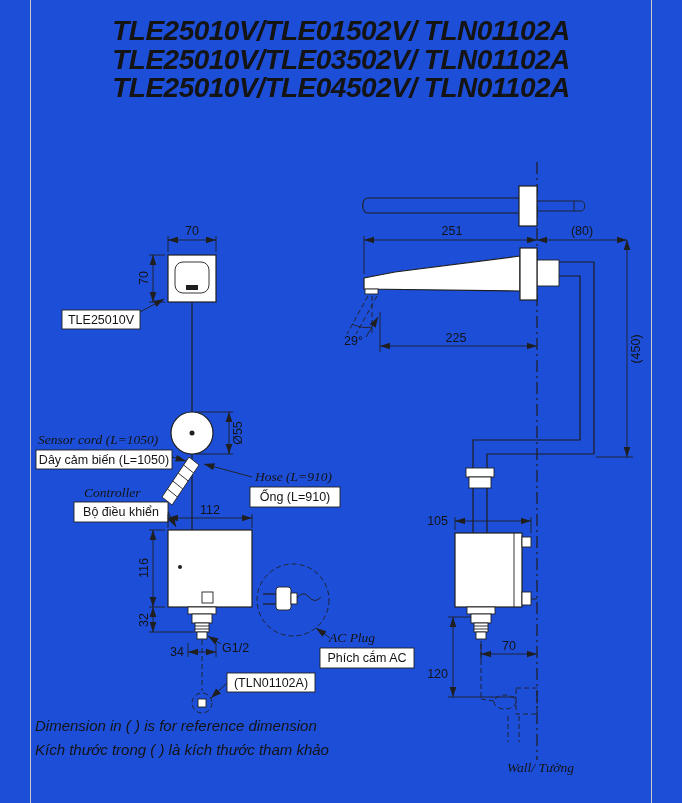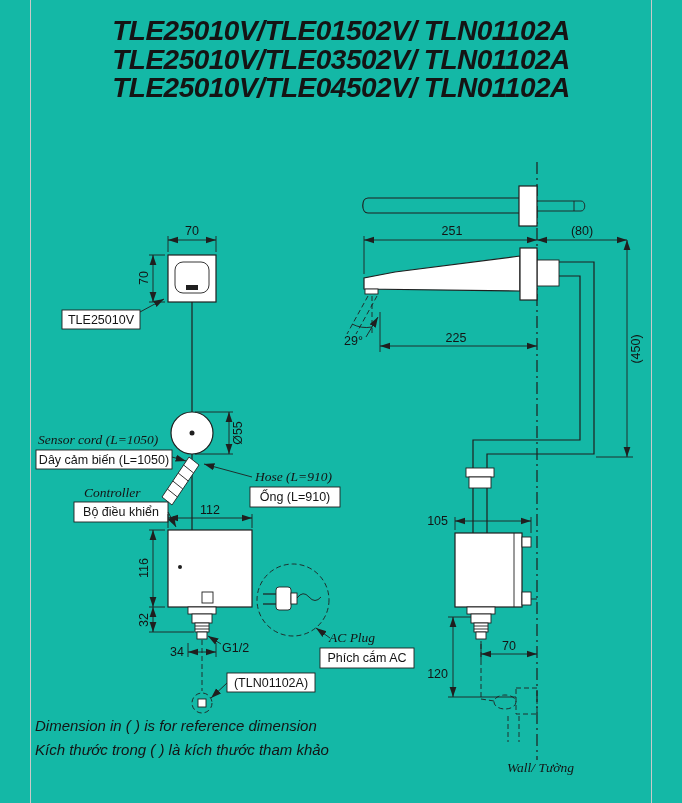--- a/index.html
+++ b/index.html
@@ -1,16 +1,16 @@
 <!DOCTYPE html>
 <html><head>
 <meta charset="utf-8">
 <style>
   html,body{margin:0;padding:0;background:#ffffff;}
-  .page{position:relative;width:682px;height:803px;background:#14b8a6;margin:0 auto;overflow:hidden;}
+  .page{position:relative;width:682px;height:803px;background:#1d4ed8;margin:0 auto;overflow:hidden;}
   svg{display:block}
   .ln{stroke:#1f1f1f;stroke-width:1.2;fill:none}
   .thin{stroke:#1f1f1f;stroke-width:0.9;fill:none}
   .dim{stroke:#1f1f1f;stroke-width:0.9;fill:none}
   .fillw{fill:#ffffff}
   .filld{fill:#1f1f1f;stroke:none}
   .dash{stroke-dasharray:5 3}
   .dashdot{stroke-dasharray:12 4 2 4}
   .border{stroke:#c9c9c9;stroke-width:1}
   text{fill:#141414}

